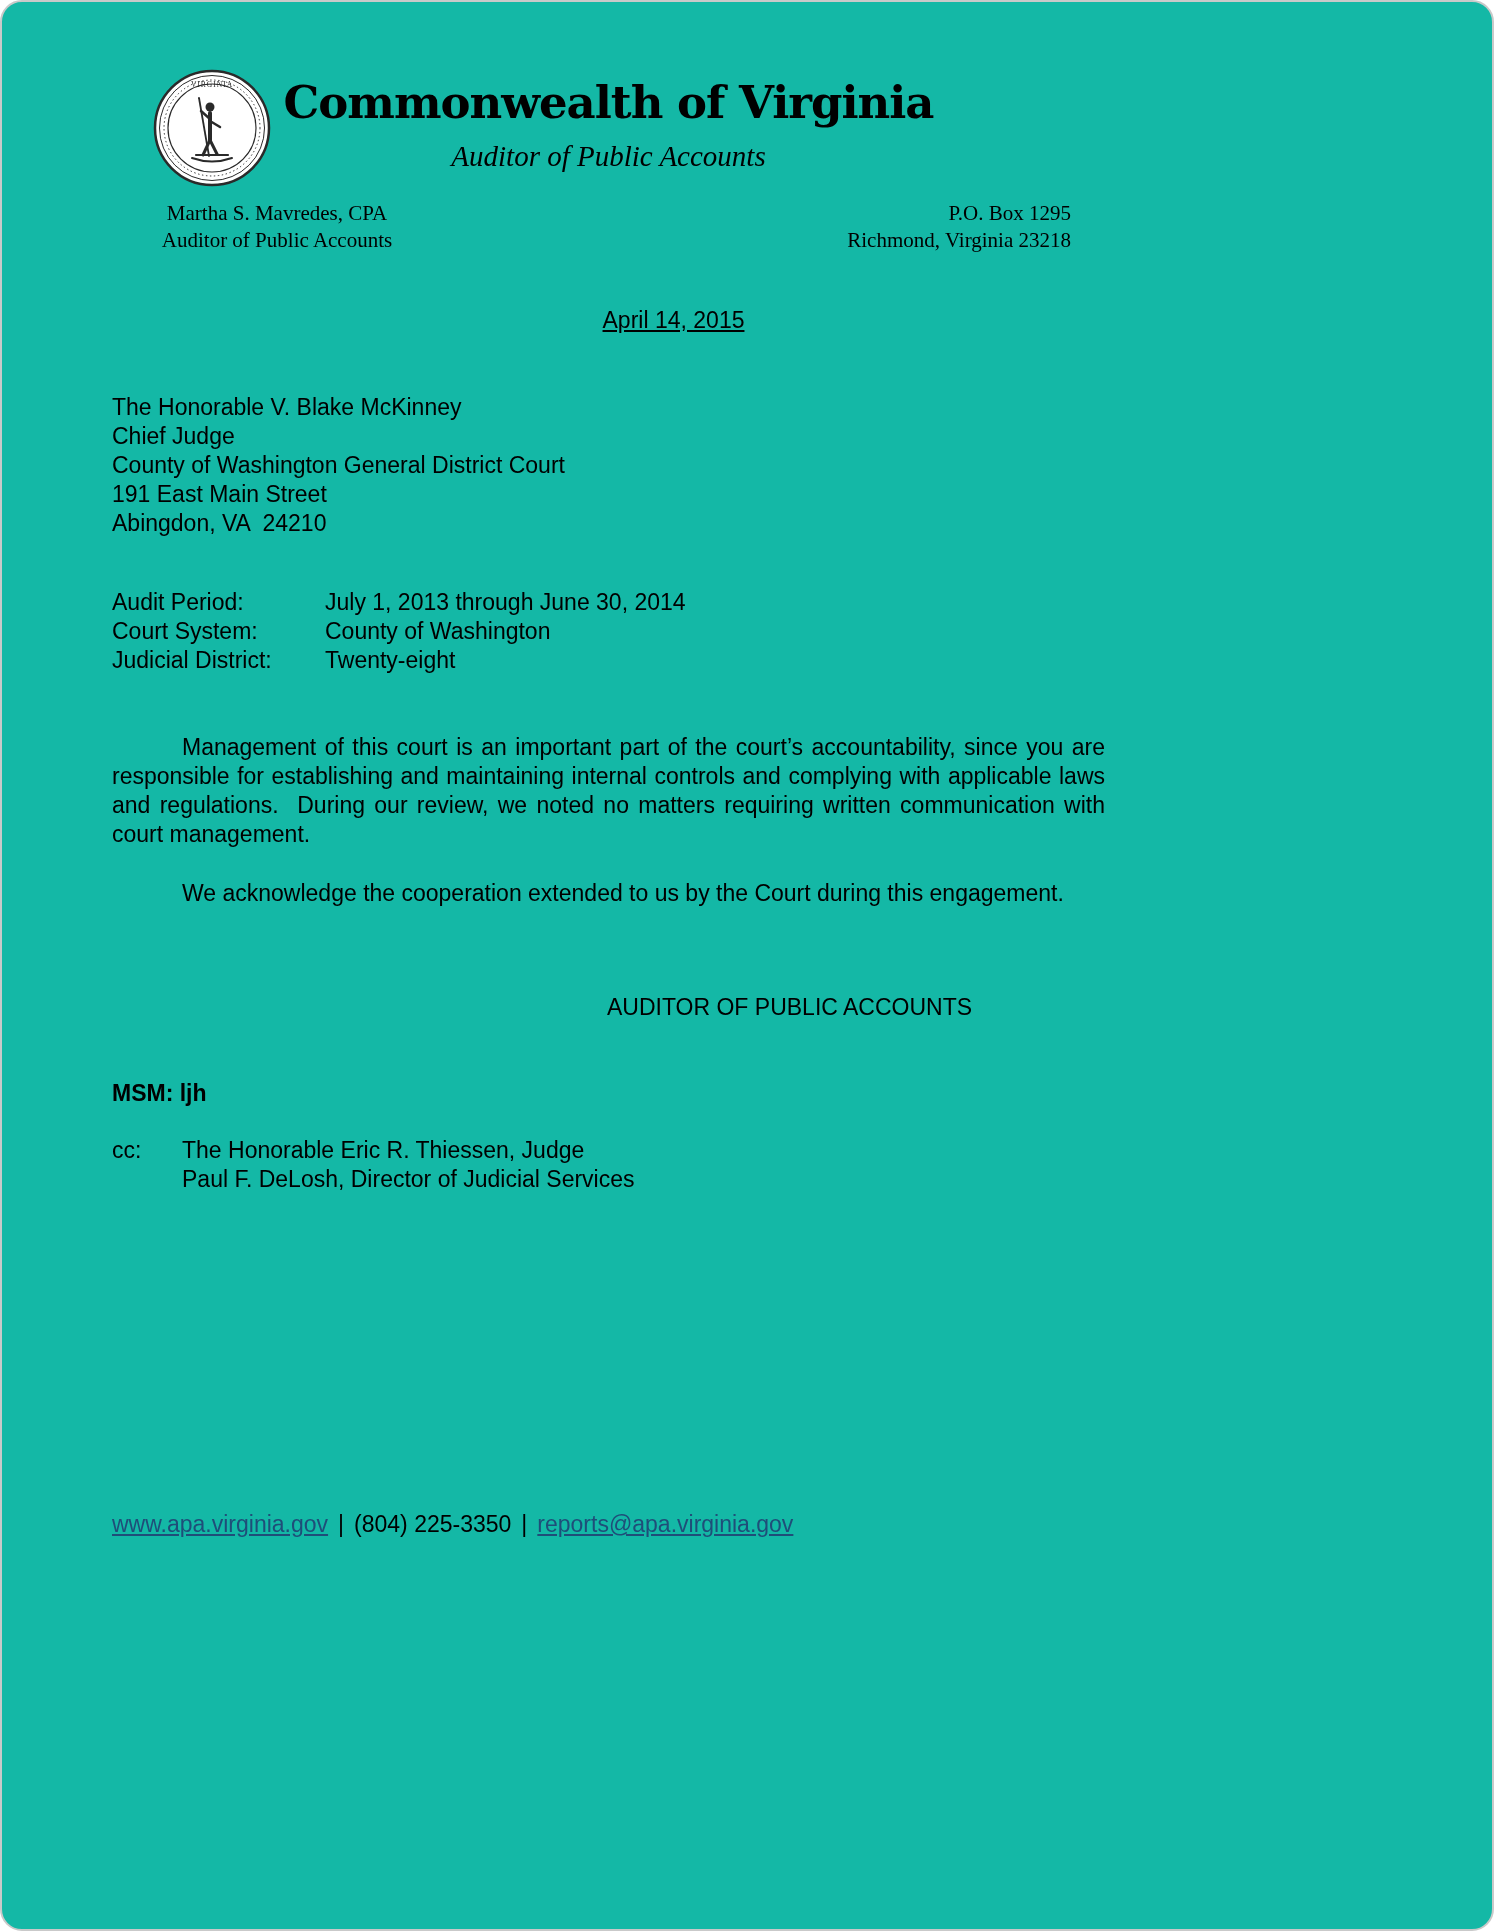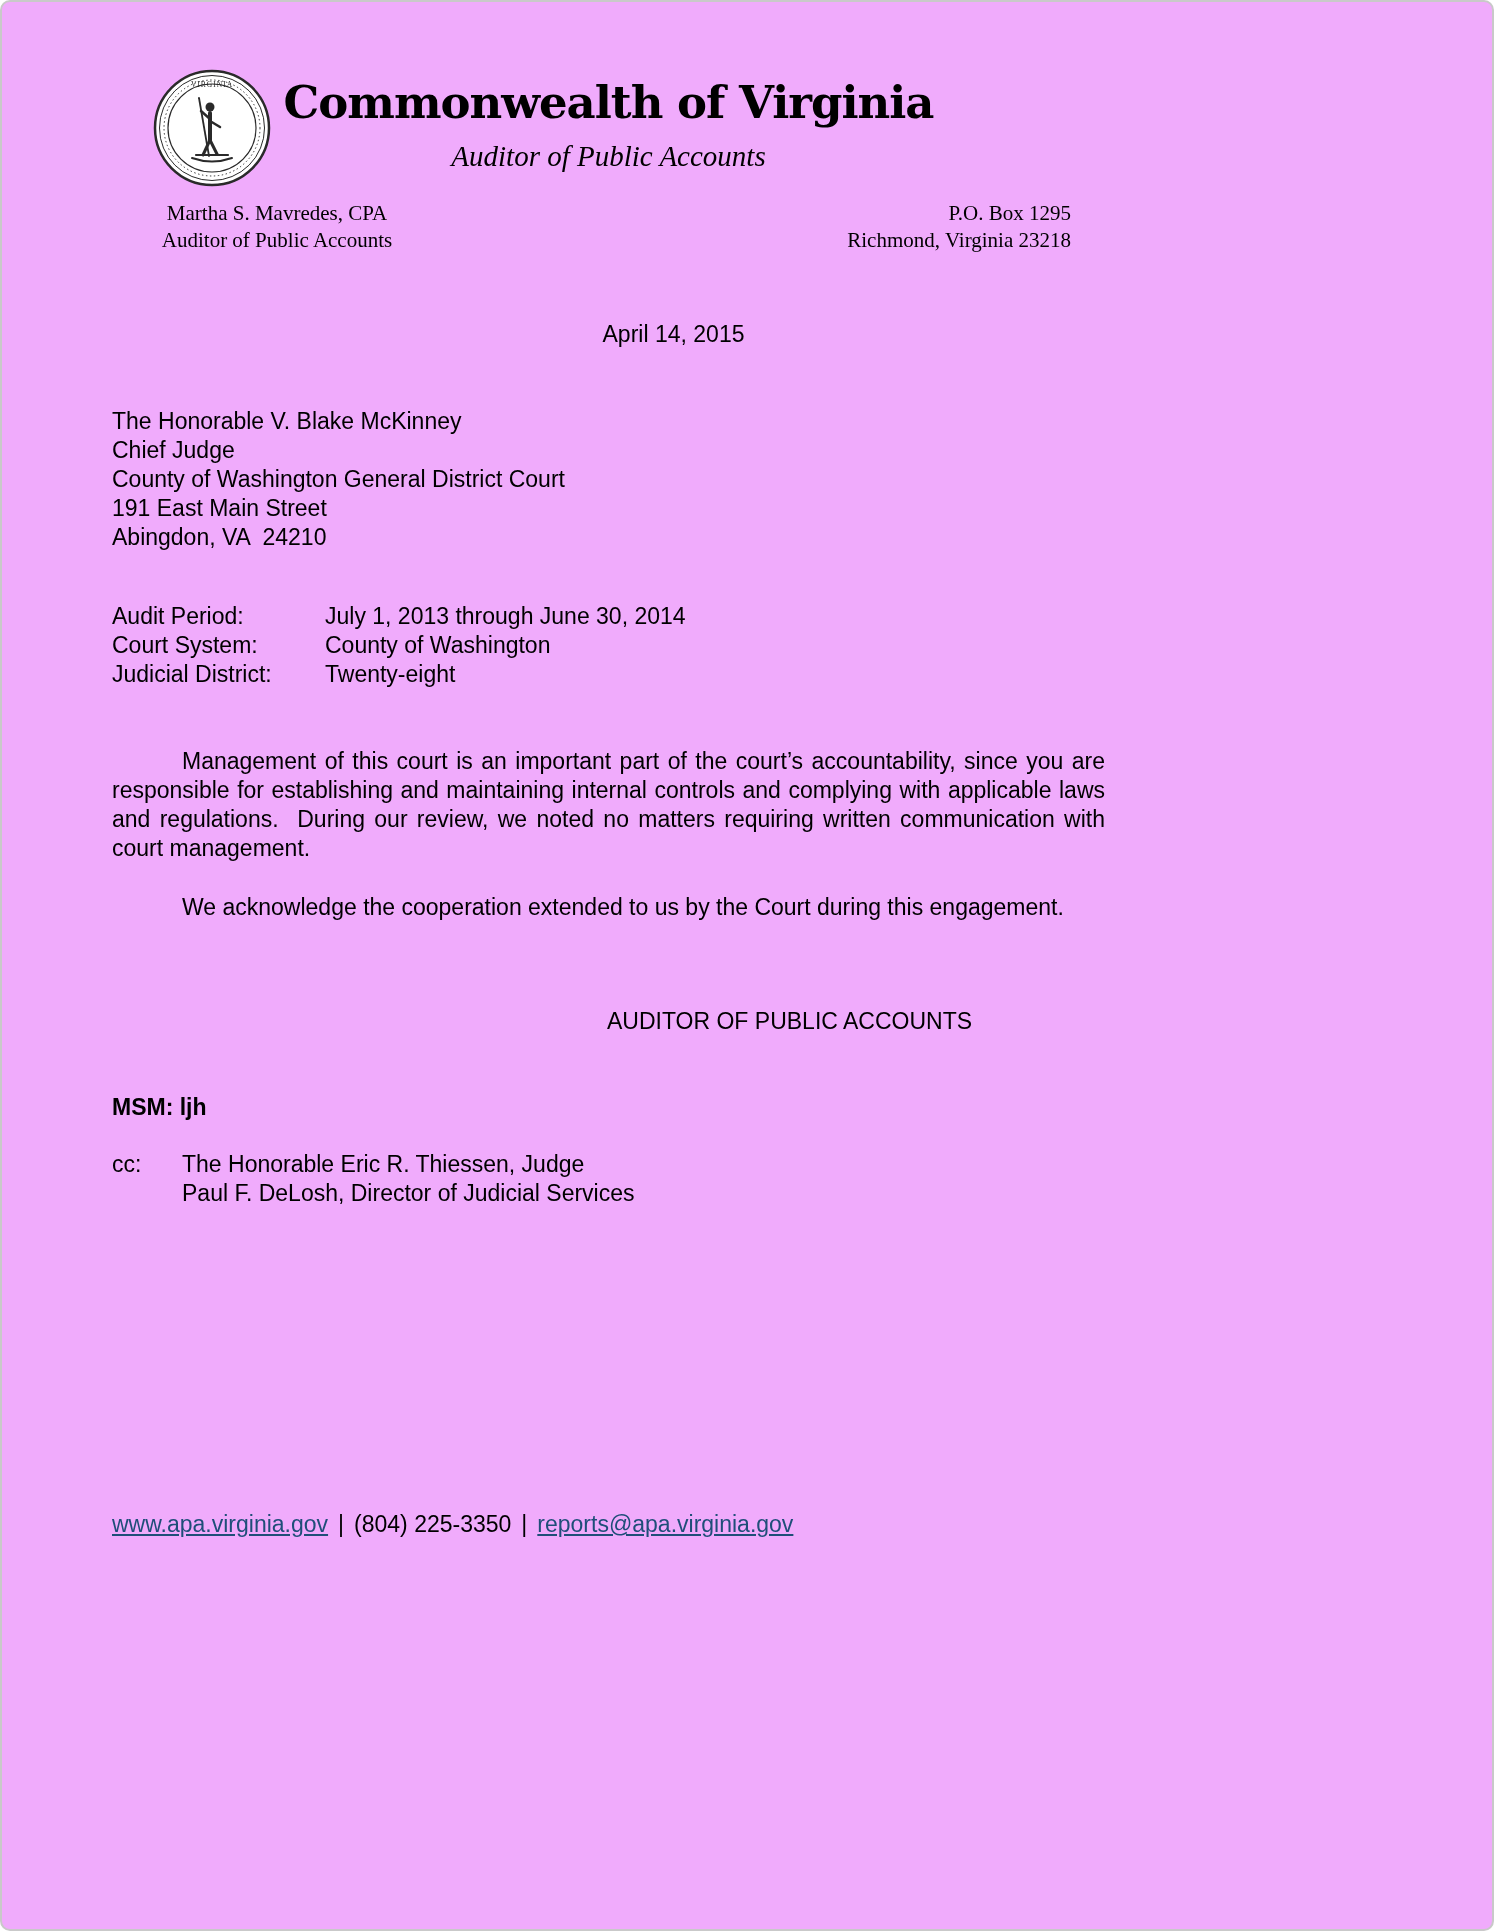--- a/index.html
+++ b/index.html
@@ -1,23 +1,23 @@
 <!DOCTYPE html>
 <html><head>
 <meta charset="utf-8">
 <style>
   * { box-sizing: border-box; }
   html, body { margin: 0; padding: 0; background: #ffffff; }
   .page {
     position: relative;
     width: 1494px;
     height: 1931px;
-    background: #f0abfc;
+    background: #14b8a6;
     border: 2px solid #c9c9c9;
-    border-radius: 10px;
+    border-radius: 22px;
     color: #000000;
     font-family: "Liberation Sans", sans-serif;
     font-size: 23px;
     line-height: 29px;
     overflow: hidden;
   }
   .content {
     position: relative;
     margin-left: 110px;
     width: 993px;
@@ -62,25 +62,26 @@
     display: flex;
     justify-content: space-between;
     font-family: "Liberation Serif", serif;
     font-size: 21px;
     line-height: 27px;
   }
   .official-block { width: 330px; text-align: center; }
   .address-block { text-align: right; padding-right: 34px; }
   
   .date {
-    margin-top: 66px;
+    margin-top: 52px;
     text-align: center;
     position: relative;
     left: 65px;
     white-space: pre-wrap;
+    text-decoration: underline;
   }
   .recipient { margin-top: 58px; }
   .recipient div { white-space: pre-wrap; }
   .audit-info { margin-top: 50px; }
   .audit-row { display: flex; }
   .audit-label { width: 213px; flex: 0 0 213px; }
   .audit-value { white-space: pre-wrap; }
   .body-paragraphs { margin-top: 58px; }
   .body-paragraphs p {
     margin: 0 0 30px 0;

